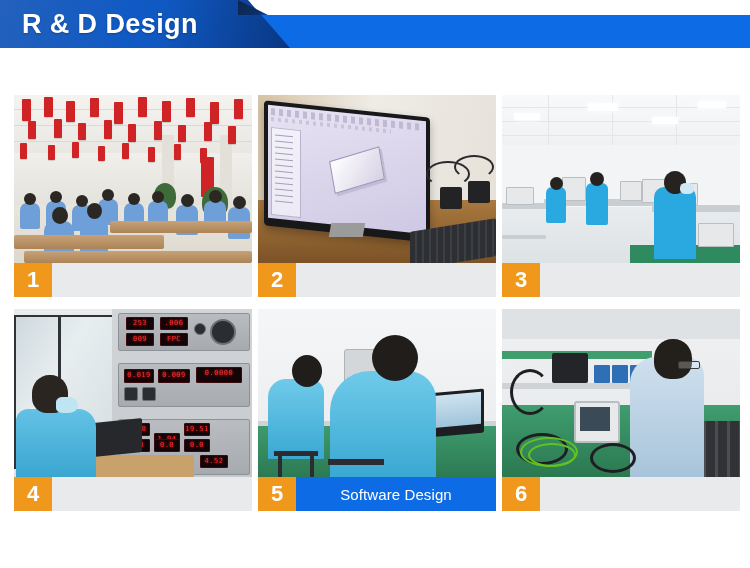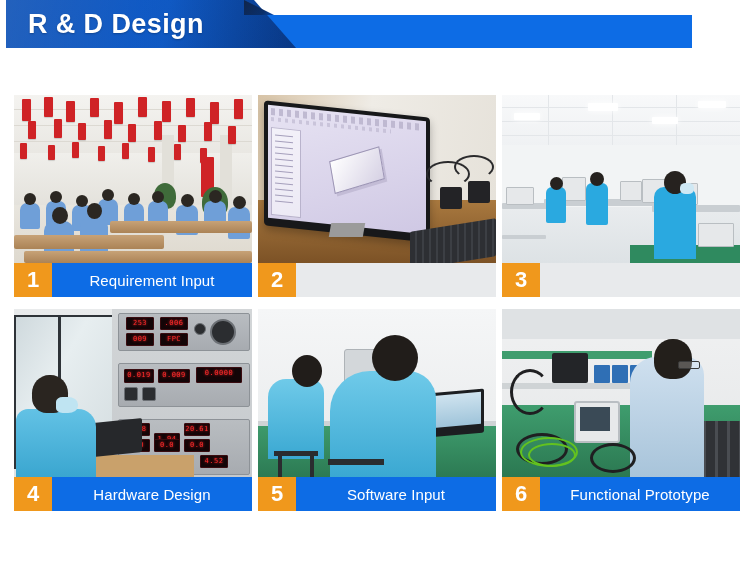--- a/index.html
+++ b/index.html
@@ -7,21 +7,21 @@
   body{
     width:750px;height:568px;
     background:#ffffff;
     font-family:"Liberation Sans","DejaVu Sans",sans-serif;
     overflow:hidden;
     position:relative;
   }
 
   
   .header{
-    position:absolute;left:6px;top:0;width:686px;height:48px;
+    position:absolute;left:0;top:0;width:750px;height:48px;
     overflow:hidden;
   }
   .hdr-right-band{
     position:absolute;left:0;top:15px;width:750px;height:33px;
     background:#0d6ce5;
   }
   .hdr-left-block{
     position:absolute;left:0;top:0;width:290px;height:48px;
     background:linear-gradient(100deg,#0a4fb5 0%,#0c58c6 55%,#0a3f96 100%);
     clip-path:polygon(0 0, 248px 0, 290px 48px, 0 48px);
@@ -281,21 +281,20 @@
         <div class="person" style="left:66px;top:122px;width:28px;height:46px;border-radius:10px 10px 0 0"></div>
         <div class="head" style="left:73px;top:108px;width:15px;height:16px"></div>
 
         <div class="table" style="left:0px;top:140px;width:150px;height:14px"></div>
         <div class="table" style="left:96px;top:126px;width:142px;height:12px"></div>
         <div class="table" style="left:10px;top:156px;width:228px;height:12px"></div>
       </div>
     </div>
     <div class="caption">
       <div class="num">1</div>
-      <div class="cap-label">Requirement Input</div>
     </div>
   </div>
 
   <div class="tile">
     <div class="photo">
       <div class="photo-inner p2">
         <div class="backwall"></div>
         <div class="desk"></div>
         <div class="monitor">
           <div class="screen">
@@ -393,35 +392,34 @@
         <div class="unit" style="top:54px;height:42px"></div>
         <div class="led" style="left:110px;top:60px;width:28px;height:12px">0.019</div>
         <div class="led" style="left:144px;top:60px;width:30px;height:12px">0.009</div>
         <div class="led" style="left:182px;top:58px;width:44px;height:14px">0.0000</div>
         <div class="knob" style="left:110px;top:78px;width:12px;height:12px;border-radius:2px;border-width:1px"></div>
         <div class="knob" style="left:128px;top:78px;width:12px;height:12px;border-radius:2px;border-width:1px"></div>
 
         <div class="unit" style="top:110px;height:54px"></div>
         <div class="led" style="left:110px;top:114px;width:24px;height:11px">1.98</div>
         <div class="led" style="left:140px;top:124px;width:24px;height:11px">1.94</div>
-        <div class="led" style="left:170px;top:114px;width:24px;height:11px">20.61</div>
+        <div class="led" style="left:170px;top:114px;width:24px;height:11px">19.51</div>
         <div class="led" style="left:110px;top:130px;width:24px;height:11px">180</div>
         <div class="led" style="left:140px;top:130px;width:24px;height:11px">0.0</div>
         <div class="led" style="left:170px;top:130px;width:24px;height:11px">0.0</div>
         <div class="led" style="left:186px;top:146px;width:26px;height:11px">4.52</div>
         <div class="deskwood"></div>
         <div class="laptop"></div>
         <div class="op-body"></div>
         <div class="op-head"></div>
         <div class="op-mask"></div>
       </div>
     </div>
     <div class="caption">
       <div class="num">4</div>
-      <div class="cap-label">Hardware Design</div>
     </div>
   </div>
 
   <div class="tile">
     <div class="photo">
       <div class="photo-inner p5">
         <div class="wallb"></div>
         <div class="bench"></div>
         <div class="benchedge"></div>
         <div class="machine"></div>
@@ -435,21 +433,21 @@
         <div class="stool" style="left:20px;top:146px;width:4px;height:22px"></div>
         <div class="stool" style="left:52px;top:146px;width:4px;height:22px"></div>
 
         <div class="person" style="left:72px;top:62px;width:106px;height:106px;border-radius:40px 28px 0 0"></div>
         <div class="head" style="left:114px;top:26px;width:46px;height:46px"></div>
         <div class="stool" style="left:70px;top:150px;width:56px;height:6px"></div>
       </div>
     </div>
     <div class="caption">
       <div class="num">5</div>
-      <div class="cap-label">Software Input</div>
+      <div class="cap-label">Software Design</div>
     </div>
   </div>
 
   <div class="tile">
     <div class="photo">
       <div class="photo-inner p6">
         <div class="ceil"></div>
         <div class="shelf"></div>
         <div class="shelf2"></div>
         <div class="blackbox"></div>
@@ -466,17 +464,16 @@
           </div>
         <div class="coil" style="left:8px;top:60px;width:34px;height:40px;border-right-color:transparent"></div>
         <div class="coil" style="left:14px;top:124px;width:46px;height:26px"></div>
         <div class="greencable" style="left:18px;top:128px;width:54px;height:26px"></div>
         <div class="greencable" style="left:26px;top:134px;width:44px;height:20px"></div>
         <div class="coil" style="left:88px;top:134px;width:40px;height:24px"></div>
       </div>
     </div>
     <div class="caption">
       <div class="num">6</div>
-      <div class="cap-label">Functional Prototype</div>
     </div>
   </div>
 
 </div>
 
 </body></html>

